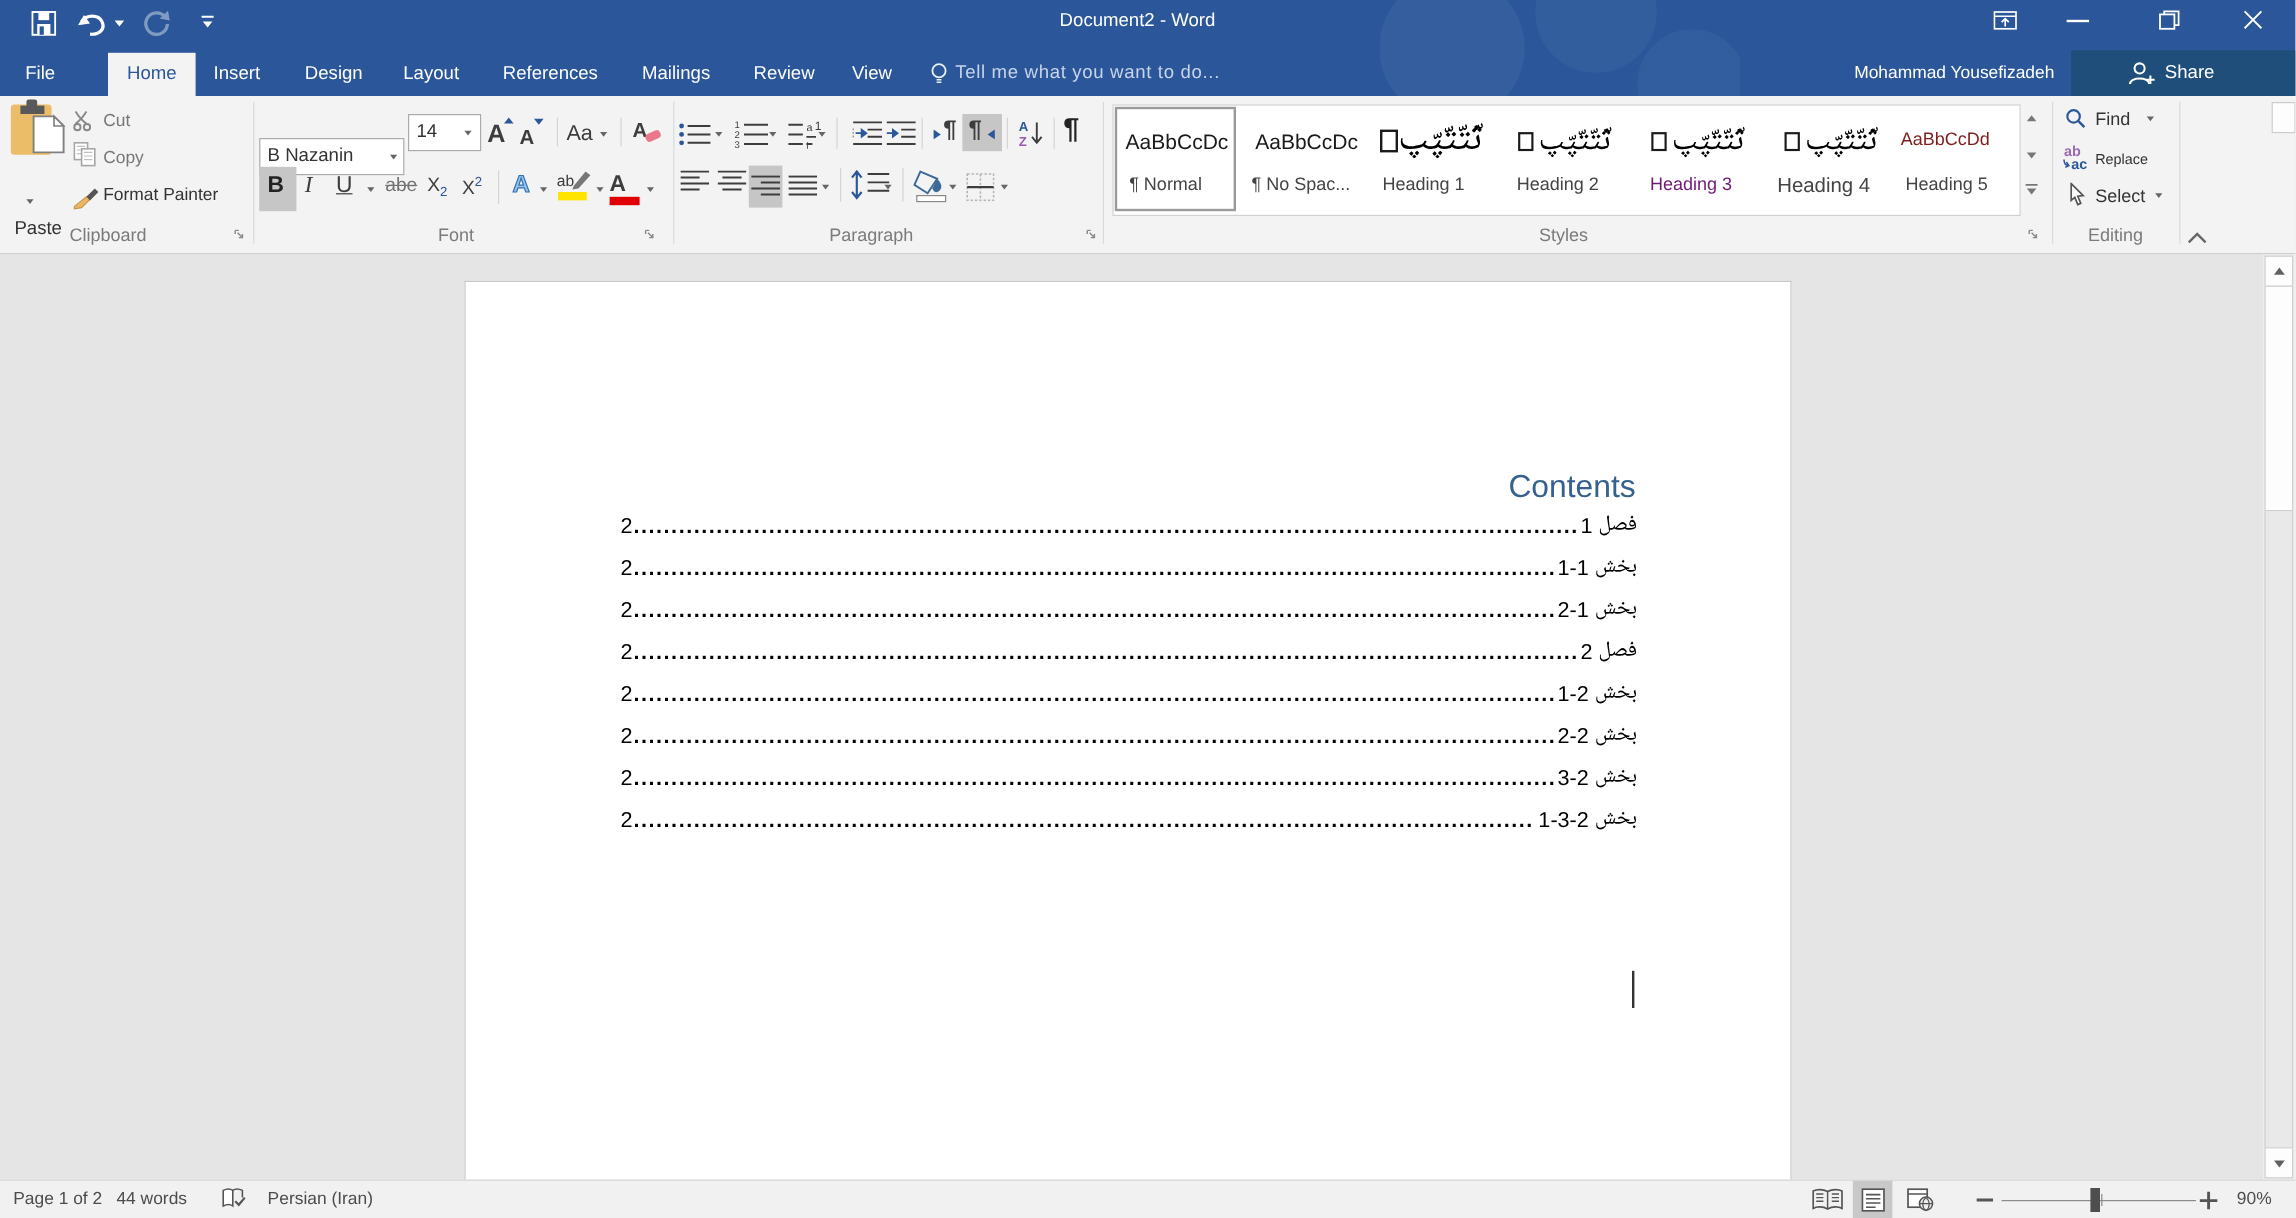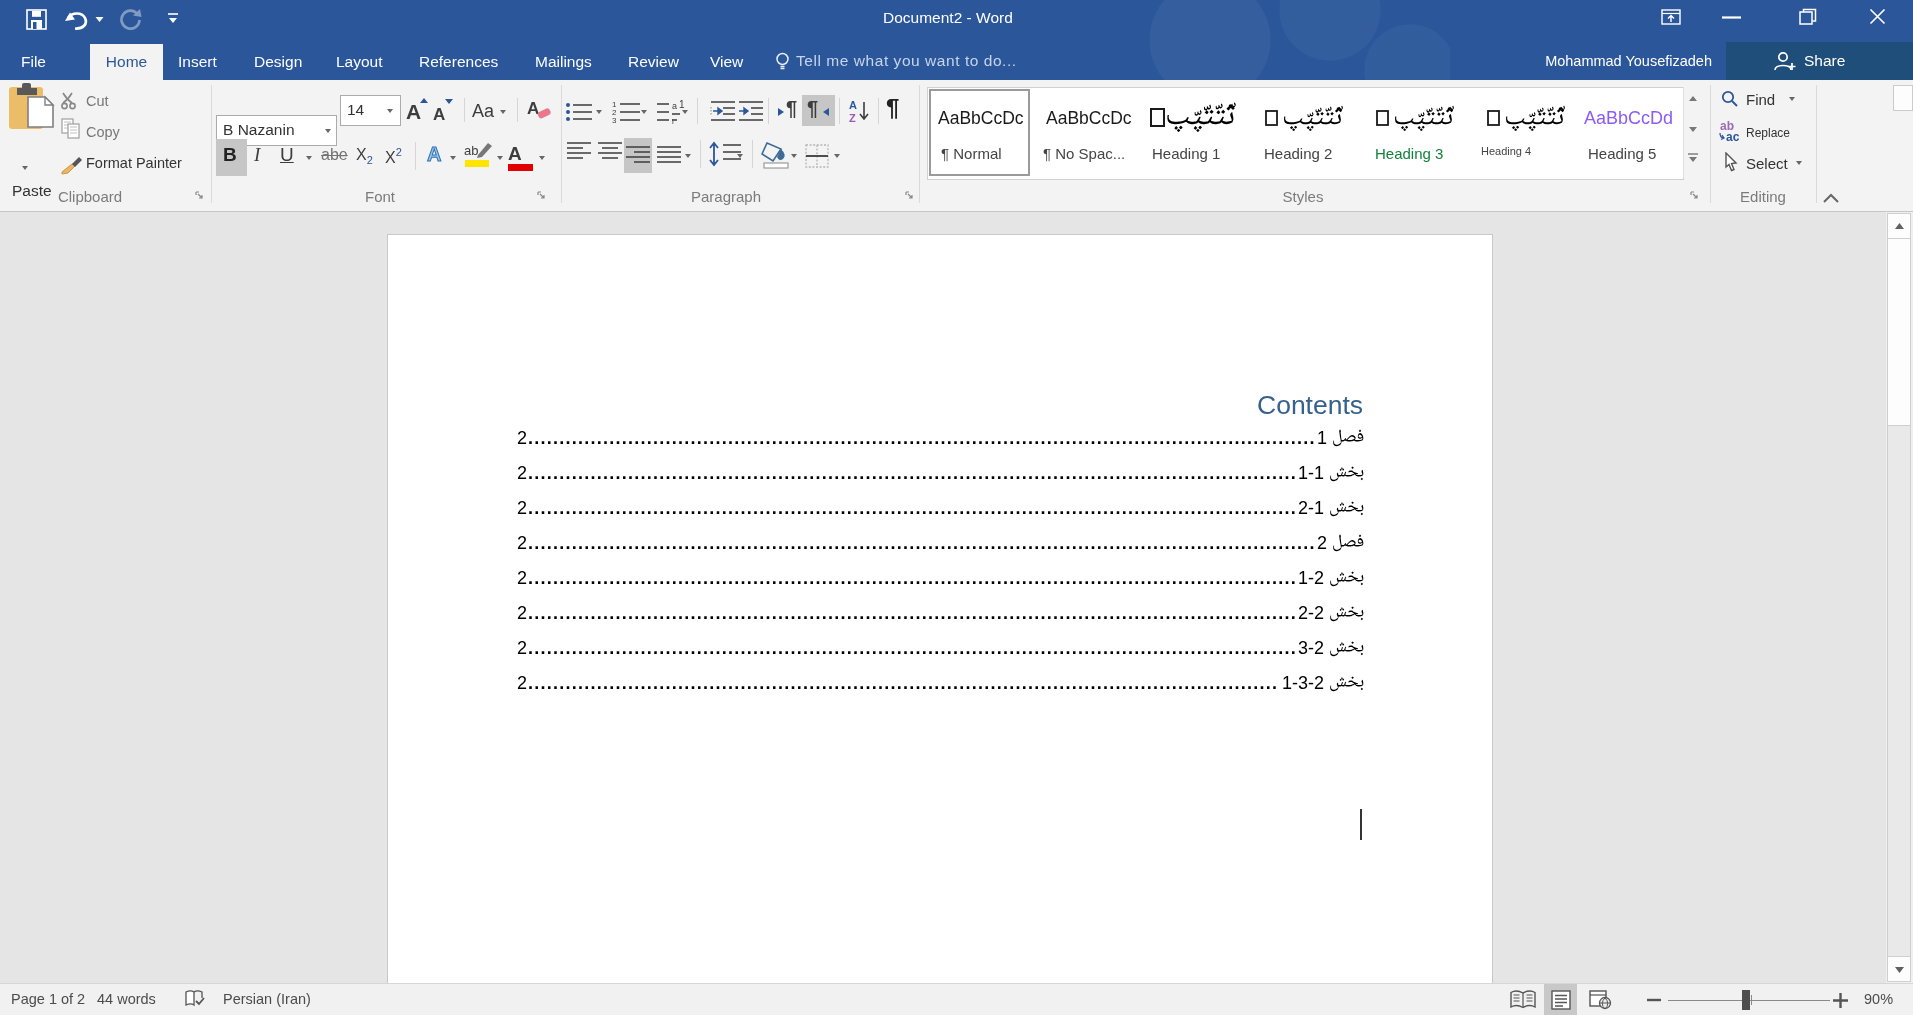--- a/index.html
+++ b/index.html
@@ -282,27 +282,27 @@
   <div class="abs" style="left:1152px;top:65px;font-size:15px;color:#444;">Heading 1</div>
   <svg class="ricon" style="left:1262px;top:22px;" width="88" height="30" viewBox="0 0 88 30">
     <rect x="4" y="9" width="11" height="14" fill="none" stroke="#1a1a1a" stroke-width="1.8"></rect>
     <use href="#preview" transform="translate(20,2) scale(1.85)"></use>
   </svg>
   <div class="abs" style="left:1264px;top:65px;font-size:15px;color:#444;">Heading 2</div>
   <svg class="ricon" style="left:1373px;top:22px;" width="88" height="30" viewBox="0 0 88 30">
     <rect x="4" y="9" width="11" height="14" fill="none" stroke="#1a1a1a" stroke-width="1.8"></rect>
     <use href="#preview" transform="translate(20,2) scale(1.85)"></use>
   </svg>
-  <div class="abs" style="left:1375px;top:65px;font-size:15px;color:#15803d;text-align:center;">Heading 3</div>
+  <div class="abs" style="left:1375px;top:65px;font-size:15px;color:#701a75;text-align:center;">Heading 3</div>
   <svg class="ricon" style="left:1484px;top:22px;" width="88" height="30" viewBox="0 0 88 30">
     <rect x="4" y="9" width="11" height="14" fill="none" stroke="#1a1a1a" stroke-width="1.8"></rect>
     <use href="#preview" transform="translate(20,2) scale(1.85)"></use>
   </svg>
-  <div class="abs" style="left:1481px;top:65px;font-size:11px;color:#444;">Heading 4</div>
-  <div class="abs" style="left:1584px;top:28px;font-size:18px;color:#8b5cf6;">AaBbCcDd</div>
+  <div class="abs" style="left:1481px;top:65px;font-size:17px;color:#444;">Heading 4</div>
+  <div class="abs" style="left:1584px;top:28px;font-size:15px;color:#7f1d1d;">AaBbCcDd</div>
   <div class="abs" style="left:1588px;top:65px;font-size:15px;color:#444;">Heading 5</div>
   <div class="abs" style="left:1683px;top:7px;width:20px;height:91px;border-left:1px solid #e0e0e0;"></div>
   <svg class="ricon" style="left:1687px;top:14px;" width="12" height="9" viewBox="0 0 12 9">
         <path d="M2 7 L6 2 L10 7 z" fill="#777"></path>
       </svg>
   <svg class="ricon" style="left:1687px;top:45px;" width="12" height="9" viewBox="0 0 12 9">
         <path d="M2 2 L10 2 L6 7 z" fill="#777"></path>
       </svg>
   <svg class="ricon" style="left:1687px;top:72px;" width="12" height="12" viewBox="0 0 12 12">
         <path d="M1 2 h10" stroke="#777" stroke-width="1.4"></path>

